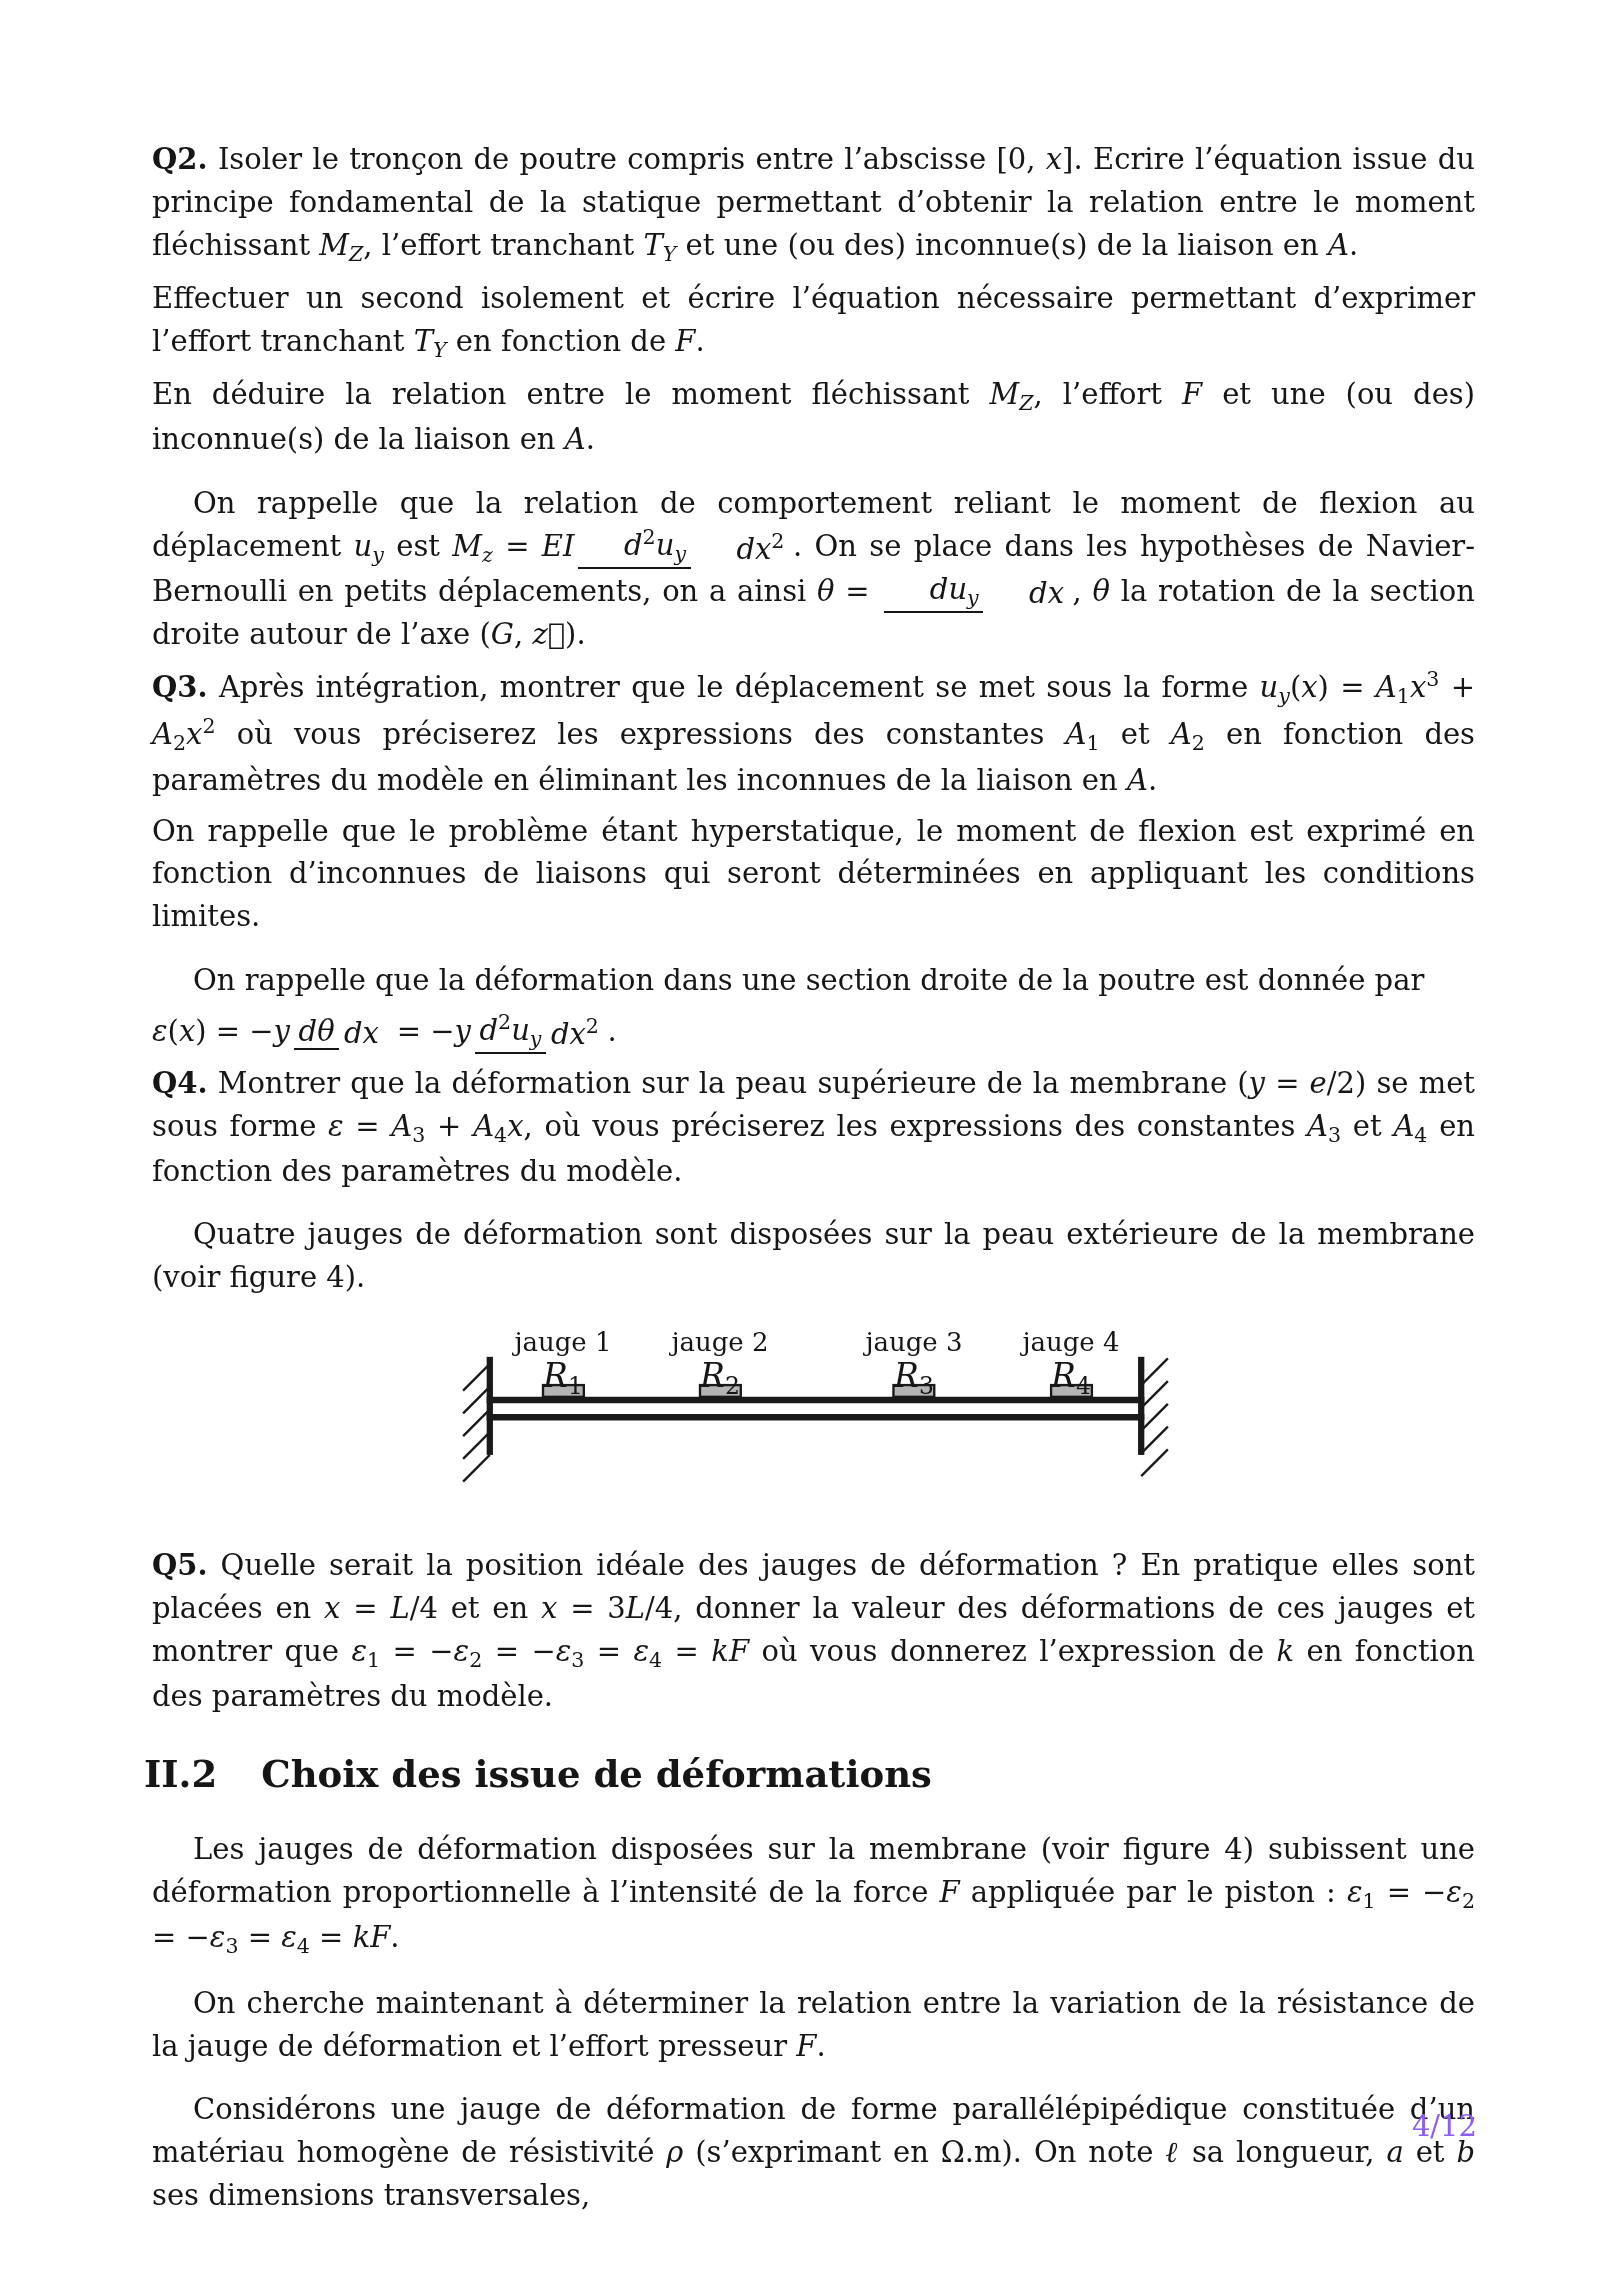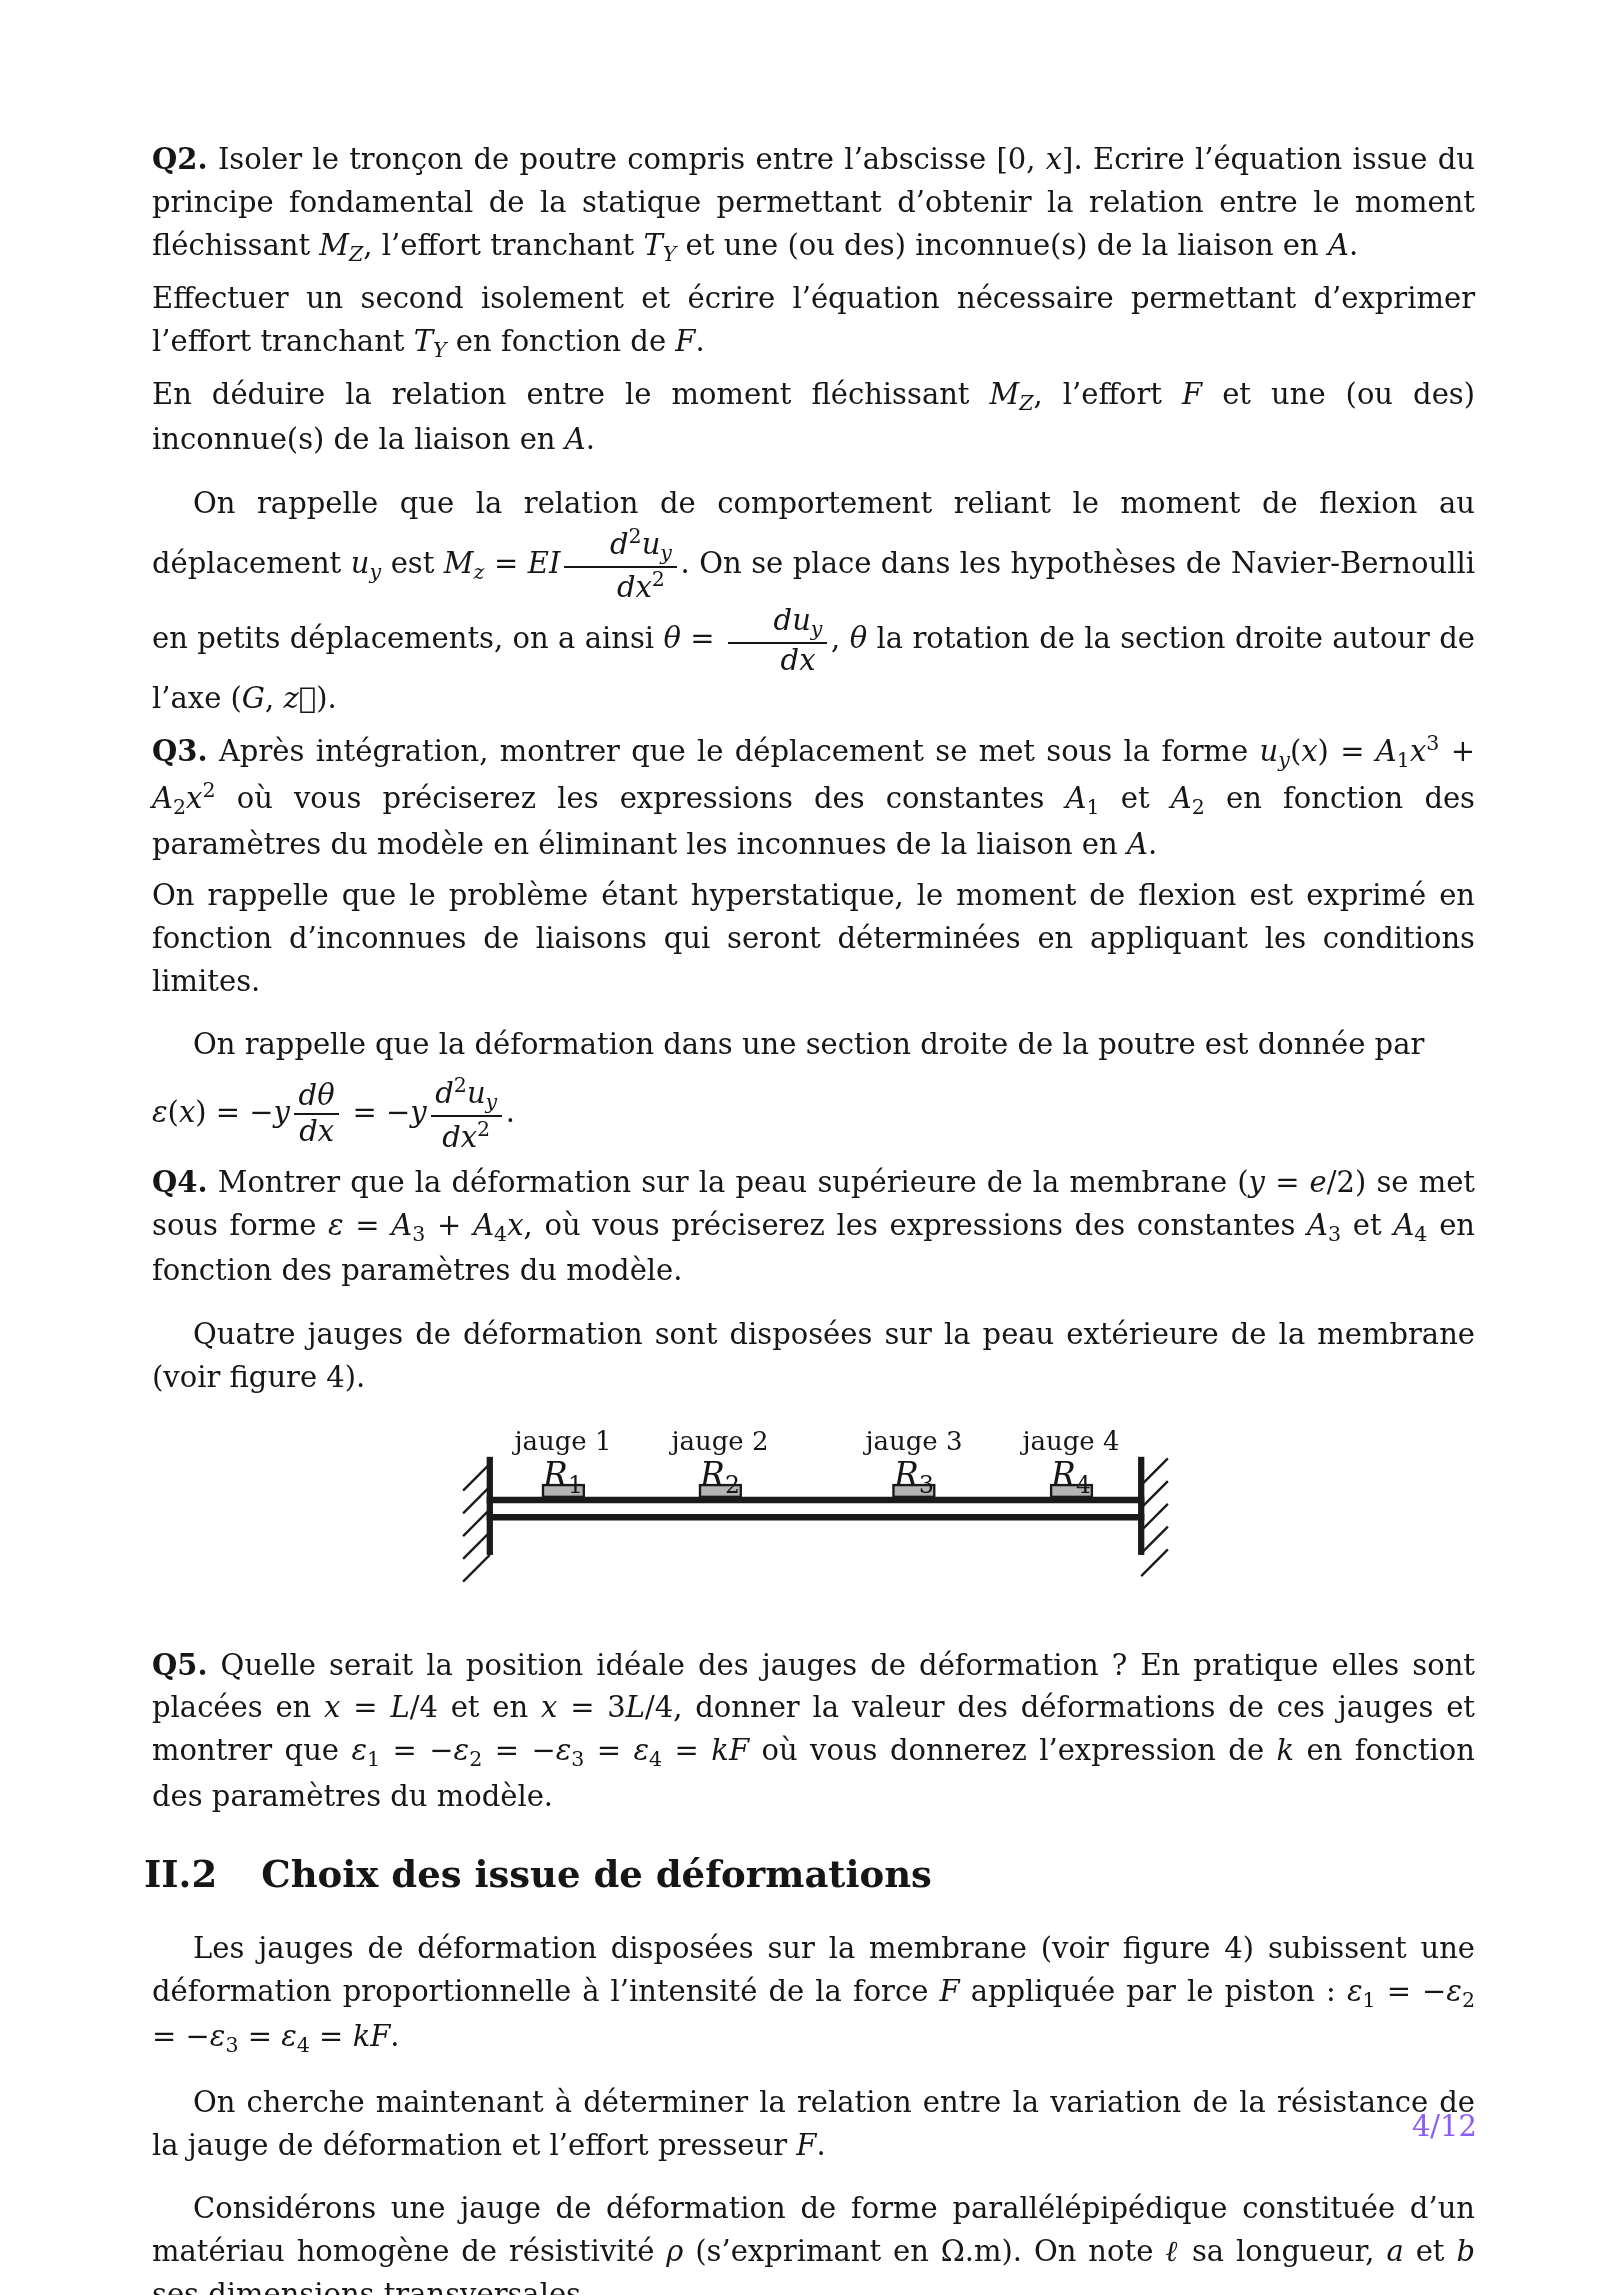--- a/index.html
+++ b/index.html
@@ -16,21 +16,21 @@
   .indent{text-indent:41px;}
   .gap{margin-top:20.4px;}
   .gap-lg{margin-top:31px;}
   .eq{text-align:left;margin-top:3.1px;}
   .st-i{font-style:italic;}
   .st-b{font-weight:700;}
   .st-sub{font-size:71%;vertical-align:-0.28em;}
   .st-sup{font-size:71%;vertical-align:0.55em;}
   .st-sc{font-variant:small-caps;}
   .frac{
-    display:inline-flex;flex-direction:column;align-items:center;
+    display:inline-flex;flex-direction:row;align-items:center;
     vertical-align:middle;line-height:1.12;margin:0 3.9px;text-align:center;
   }
   .frac .num{padding:0 4.7px 0.8px 4.7px;border-bottom:2.4px solid #161616;}
   .frac .den{padding:0.8px 4.7px 0 4.7px;}
   h2{
     font-weight:700;font-size:37px;line-height:1.1;text-align:left;
     margin:36px 0 33px 0;
   }
   h2 .secnum{display:inline-block;margin-right:44px;}
   .figure{

